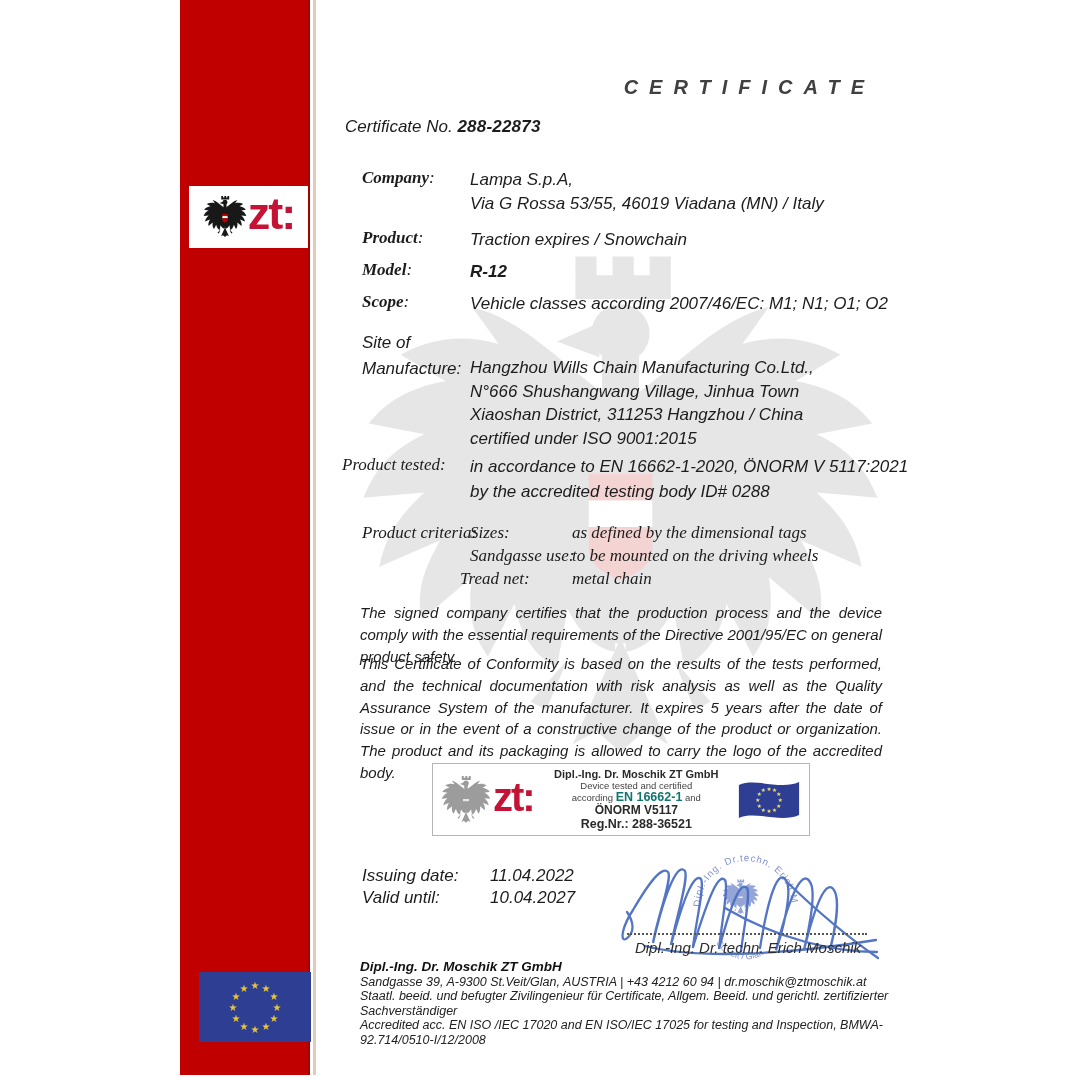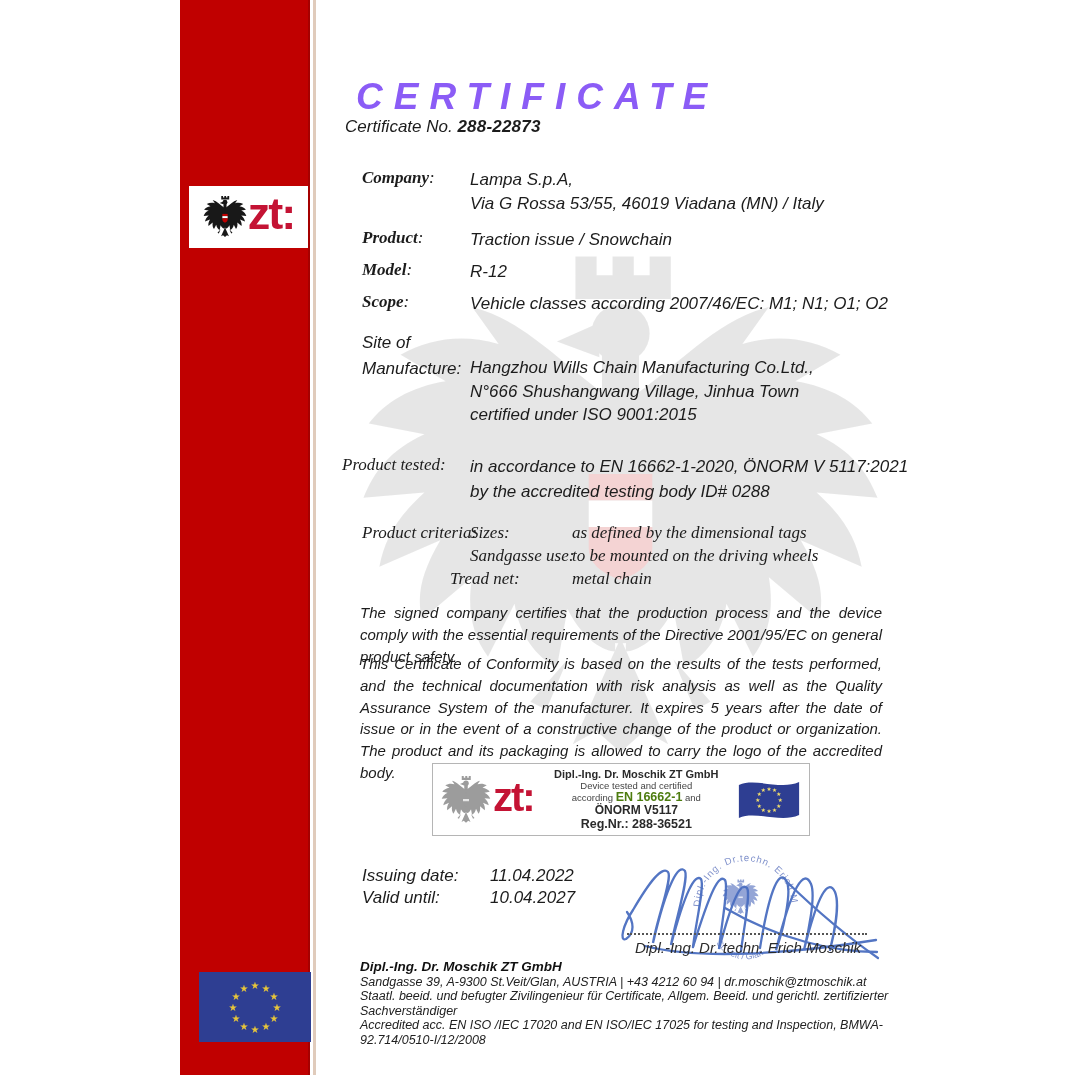--- a/index.html
+++ b/index.html
@@ -16,42 +16,42 @@
   .logo-box .eagle-sm{width:44px;height:48px;color:#181818;--sr:#c00000;--sw:#ffffff;}
   .logo-zt{font-style:normal;font-weight:bold;font-size:45px;line-height:1;color:#c41334;letter-spacing:-2px;transform:translateY(-4px);}
 
   
   .eu-band-flag{position:absolute;left:199px;top:972px;width:112px;height:70px;}
 
   
   .watermark{position:absolute;left:348px;top:246px;width:545px;height:530px;color:#cfcfcf;--sr:#eba8a8;--sw:#ffffff;opacity:.5;}
 
   
-  .title{position:absolute;left:345px;top:76px;width:530px;text-align:left;color:#8b5cf6;
-         font-weight:bold;font-size:37px;letter-spacing:11px;text-indent:11px;white-space:nowrap;}
+  .title{position:absolute;left:345px;top:76px;width:530px;text-align:right;color:#404040;
+         font-weight:bold;font-size:20px;letter-spacing:11px;text-indent:11px;white-space:nowrap;}
   .cert-no{position:absolute;left:345px;top:117px;width:520px;font-size:17px;}
   .cert-no b{letter-spacing:.2px;}
 
   .lbl{position:absolute;font-size:17px;white-space:nowrap;font-family:Liberation Serif, serif;}
   .lbl.b{font-weight:bold;}
   .lbl .nb{font-weight:normal;}
   .val{position:absolute;font-size:17px;line-height:23.5px;white-space:nowrap;}
 
   .para{position:absolute;left:360px;width:522px;font-size:15px;line-height:21.8px;text-align:justify;text-align-last:left;}
 
   
   .badge{position:absolute;left:432px;top:763px;width:378px;height:73px;background:#fff;border:1.5px solid #b5b5b5;
          box-sizing:border-box;display:flex;align-items:center;padding:2px 8px;font-style:normal;}
   .badge .eagle-sm{width:50px;height:54px;color:#9c9c9c;--sr:#9c9c9c;--sw:#e6e6e6;flex:none;}
   .badge-zt{font-weight:bold;font-size:40px;line-height:1;color:#c41334;letter-spacing:-2px;margin:0 8px 6px 2px;flex:none;}
   .badge-text{flex:1;text-align:center;color:#2a2a2a;}
   .badge-text .l1{font-size:11px;font-weight:bold;line-height:12px;}
   .badge-text .l2{font-size:9.5px;line-height:11px;color:#444;}
   .badge-text .l3{font-size:9.5px;line-height:13px;color:#444;}
-  .badge-text .l3 b{font-size:12.5px;color:#4d7c0f;margin-top:48px;}
+  .badge-text .l3 b{font-size:12.5px;color:#0f766e;margin-top:48px;}
   .badge-text .l4{font-size:12px;font-weight:bold;line-height:13px;}
   .badge-text .l5{font-size:12.5px;font-weight:bold;line-height:14px;}
   .badge-flag{width:64px;height:50px;flex:none;margin-left:6px;}
 
   
   .date-lbl{position:absolute;left:362px;font-size:17px;white-space:nowrap;}
   .date-val{position:absolute;left:490px;font-size:17px;white-space:nowrap;}
 
   
   .signature{position:absolute;left:620px;top:848px;width:262px;height:114px;}
@@ -128,50 +128,51 @@
     <span>Certificate No. </span><b>288-22873</b>
   </div>
 
   <div class="lbl b" style="left:362px;top:168px"><span>Company</span><span class="nb">:</span></div>
   <div class="val" style="left:470px;top:168px">
     <div>Lampa S.p.A,</div>
     <div>Via G Rossa 53/55, 46019 Viadana (MN) / Italy</div>
   </div>
 
   <div class="lbl b" style="left:362px;top:228px"><span>Product</span><span class="nb">:</span></div>
-  <div class="val" style="left:470px;top:228px">Traction issue / Snowchain</div>
+  <div class="val" style="left:470px;top:228px">Traction expires / Snowchain</div>
 
   <div class="lbl b" style="left:362px;top:260px"><span>Model</span><span class="nb">:</span></div>
-  <div class="val" style="left:470px;top:260px;font-weight:normal">R-12</div>
+  <div class="val" style="left:470px;top:260px;font-weight:bold">R-12</div>
 
   <div class="lbl b" style="left:362px;top:292px"><span>Scope</span><span class="nb">:</span></div>
   <div class="val" style="left:470px;top:292px">Vehicle classes according 2007/46/EC: M1; N1; O1; O2</div>
 
   <div class="val" style="left:362px;top:330px;line-height:26px">
     <div>Site of</div>
     <div>Manufacture:</div>
   </div>
   <div class="val" style="left:470px;top:356px">
     <div>Hangzhou Wills Chain Manufacturing Co.Ltd.,</div>
     <div>N°666 Shushangwang Village, Jinhua Town</div>
+    <div>Xiaoshan District, 311253 Hangzhou / China</div>
     <div>certified under ISO 9001:2015</div>
   </div>
 
   <div class="lbl" style="left:342px;top:455px">Product tested:</div>
   <div class="val" style="left:470px;top:455px;line-height:24.5px">
     <div>in accordance to EN 16662-1-2020, ÖNORM V 5117:2021</div>
     <div>by the accredited testing body ID# 0288</div>
   </div>
 
   <div class="lbl" style="left:362px;top:523px">Product criteria:</div>
   <div class="lbl" style="left:470px;top:523px">Sizes:</div>
   <div class="lbl" style="left:572px;top:523px">as defined by the dimensional tags</div>
   <div class="lbl" style="left:470px;top:546px">Sandgasse use:</div>
   <div class="lbl" style="left:572px;top:546px">to be mounted on the driving wheels</div>
-  <div class="lbl" style="left:450px;top:569px">Tread net:</div>
+  <div class="lbl" style="left:460px;top:569px">Tread net:</div>
   <div class="lbl" style="left:572px;top:569px">metal chain</div>
 
   <div class="para" style="top:602px">The signed company certifies that the production process and the device comply with the essential requirements of the Directive 2001/95/EC on general product safety.</div>
   <div class="para" style="top:653px">This Certificate of Conformity is based on the results of the tests performed, and the technical documentation with risk analysis as well as the Quality Assurance System of the manufacturer. It expires 5 years after the date of issue or in the event of a constructive change of the product or organization. The product and its packaging is allowed to carry the logo of the accredited body.</div>
 
   <div class="badge">
     <svg class="eagle-sm" viewBox="0 0 200 200">
         <use href="#eagle"></use>
       </svg>
     <span class="badge-zt">zt:</span>

